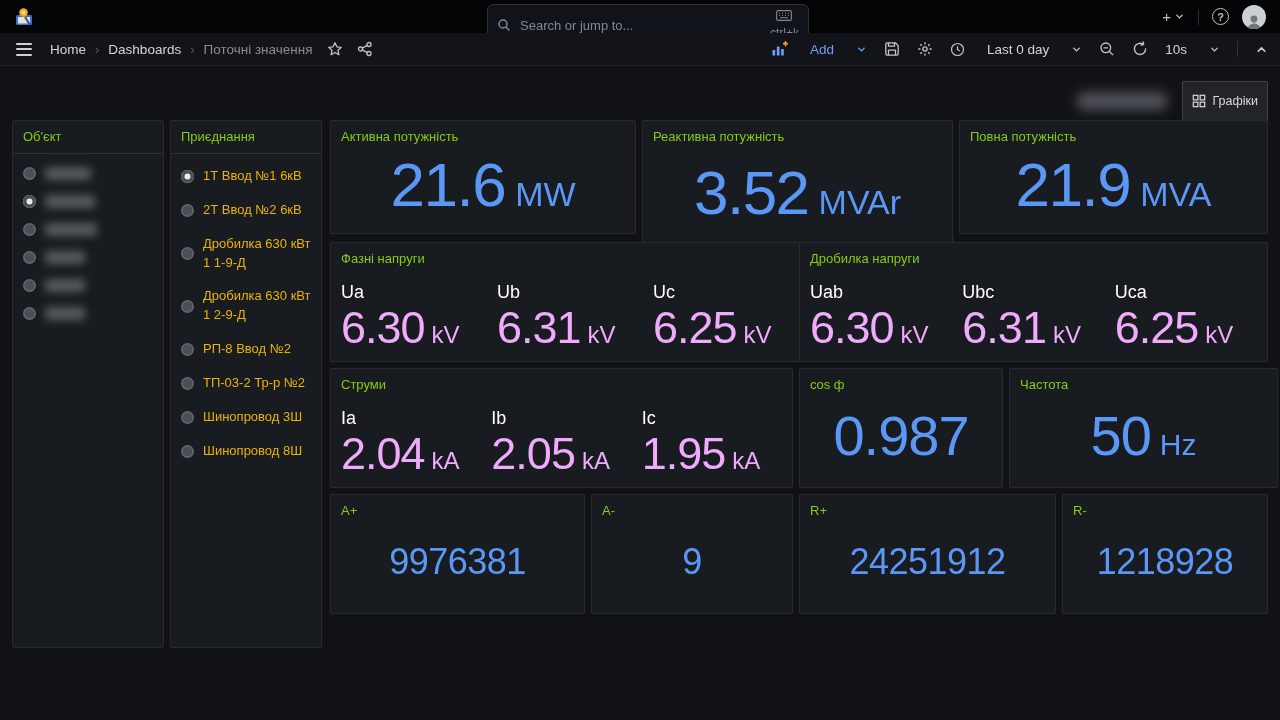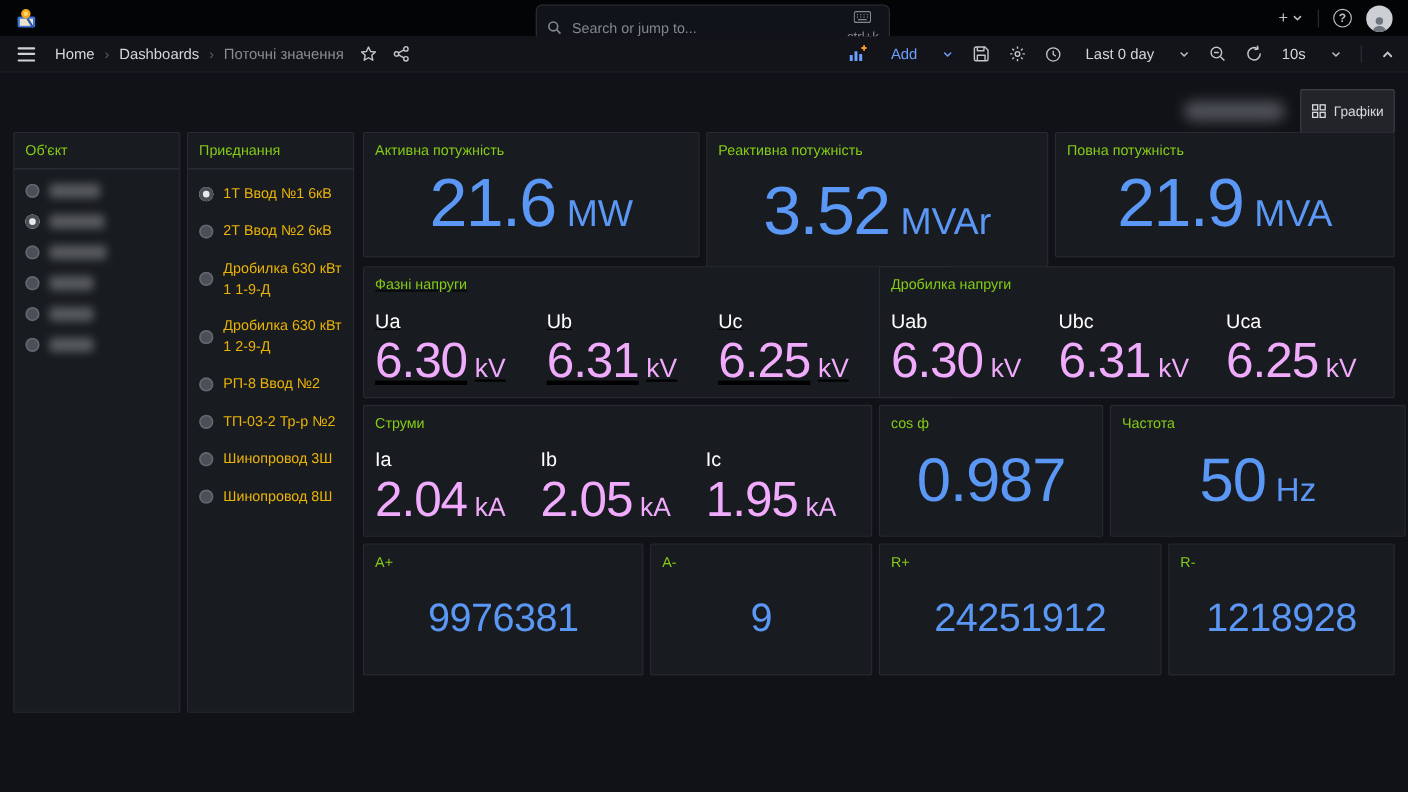--- a/index.html
+++ b/index.html
@@ -343,21 +343,21 @@
   <div class="panel" style="left:959px; top:120px; width:309px; height:114px;">
     <div class="panel-title">Повна потужність</div>
     <div class="stat-abs">
         <span class="vwrap">
           <span class="v-xl">21.9</span>
           <span class="u-xl">MVA</span>
         </span>
       </div>
   </div>
 
-  <div class="panel" style="left:330px; top:242px; width:535px; height:120px;text-decoration:underline;">
+  <div class="panel" style="left:330px; top:242px; width:535px; height:120px;">
     <div class="panel-title">Фазні напруги</div>
     <div class="stat-row">
       <div class="stat-col">
         <div class="stat-label">Ua</div>
         <div class="stat-line">
             <span class="v">6.30</span>
             <span class="u">kV</span>
           </div>
       </div>
       <div class="stat-col">

